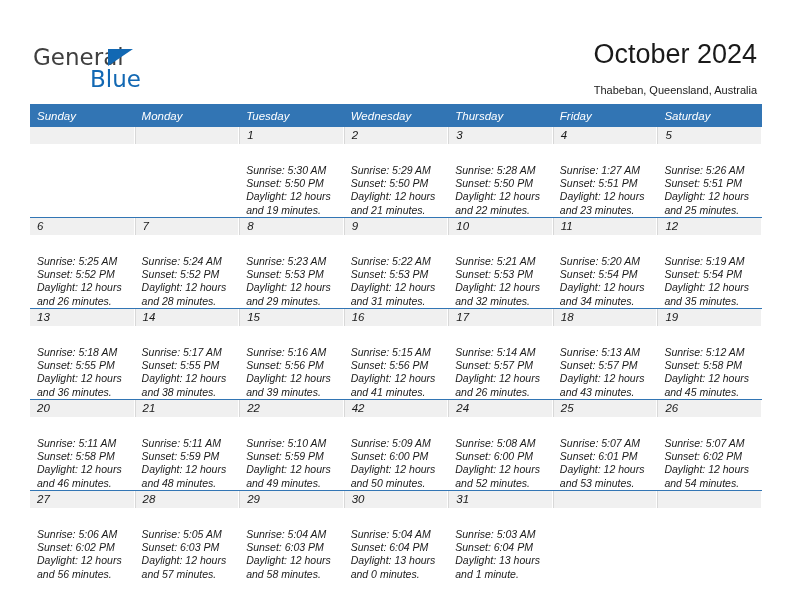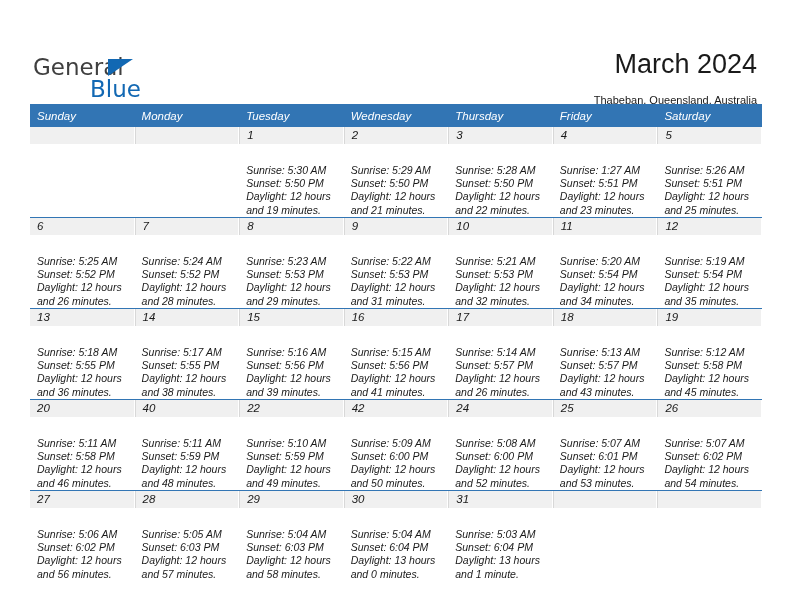--- a/index.html
+++ b/index.html
@@ -18,21 +18,21 @@
     position: relative;
     width: 792px;
     height: 612px;
     box-sizing: border-box;
   }
 
   
   .top {
     position: absolute;
     left: 0;
-    top: 16px;
+    top: 6px;
     width: 792px;
     height: 98px;
   }
   .logo {
     position: absolute;
     left: 33px;
     top: 38px;
     width: 200px;
     height: 48px;
   }
@@ -154,21 +154,21 @@
 <div class="page">
 
   <div class="top">
 
     <div class="logo">
       <span class="logo-general">General</span>
       <span class="logo-tri"></span>
       <span class="logo-blue">Blue</span>
     </div>
 
-    <div class="title">March 2024</div>
+    <div class="title">October 2024</div>
     <div class="subtitle">Thabeban, Queensland, Australia</div>
   </div>
 
   <div class="calendar">
     <table class="cal">
       <thead>
         <tr>
           <th>Sunday</th>
           <th>Monday</th>
           <th>Tuesday</th>
@@ -423,21 +423,21 @@
                 <div class="details">
                   <div>Sunrise: 5:11 AM</div>
                   <div>Sunset: 5:58 PM</div>
                   <div>Daylight: 12 hours</div>
                   <div>and 46 minutes.</div>
                 </div>
               </div>
             </td>
             <td class="has-divider">
               <div class="cell">
-                <div class="daynum-band">40</div>
+                <div class="daynum-band">21</div>
                 <div class="details">
                   <div>Sunrise: 5:11 AM</div>
                   <div>Sunset: 5:59 PM</div>
                   <div>Daylight: 12 hours</div>
                   <div>and 48 minutes.</div>
                 </div>
               </div>
             </td>
             <td class="has-divider">
               <div class="cell">

